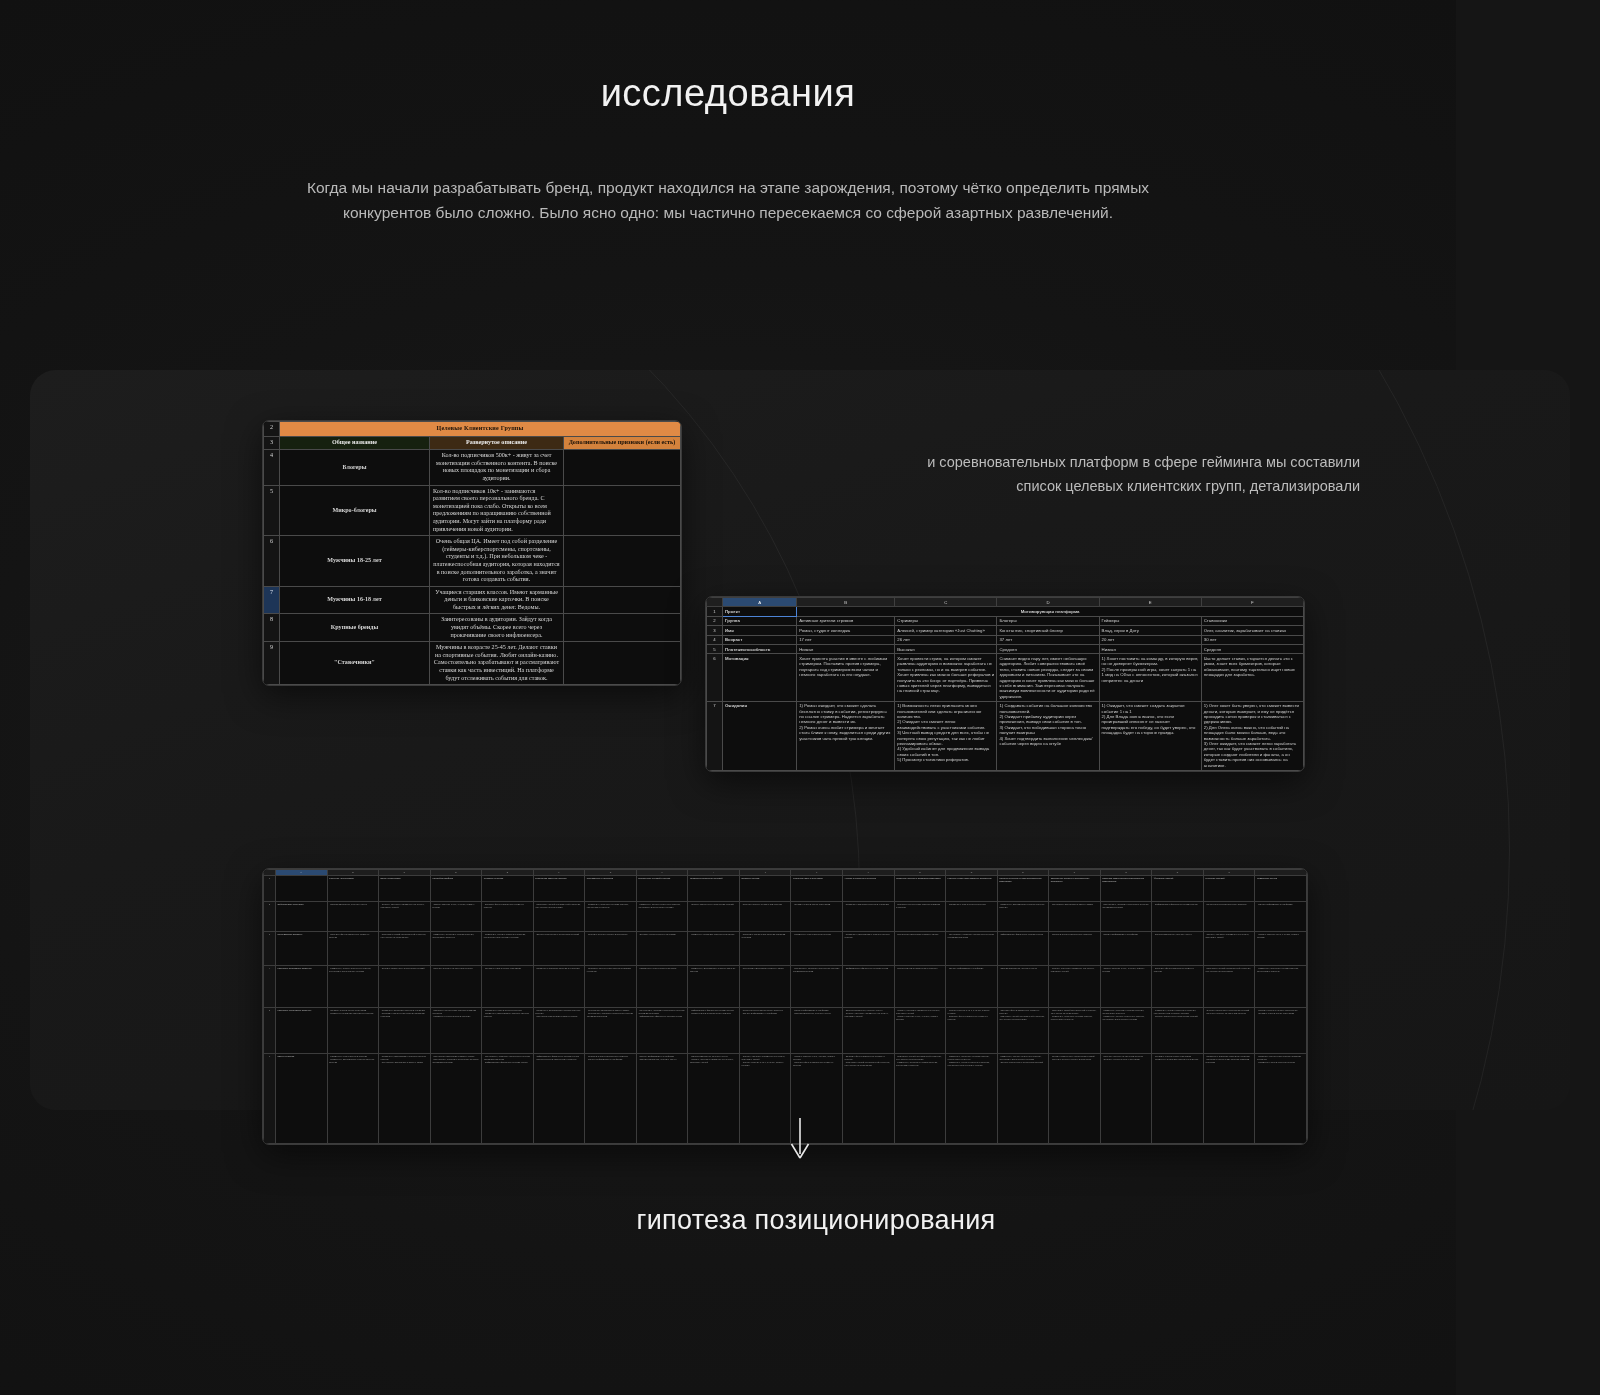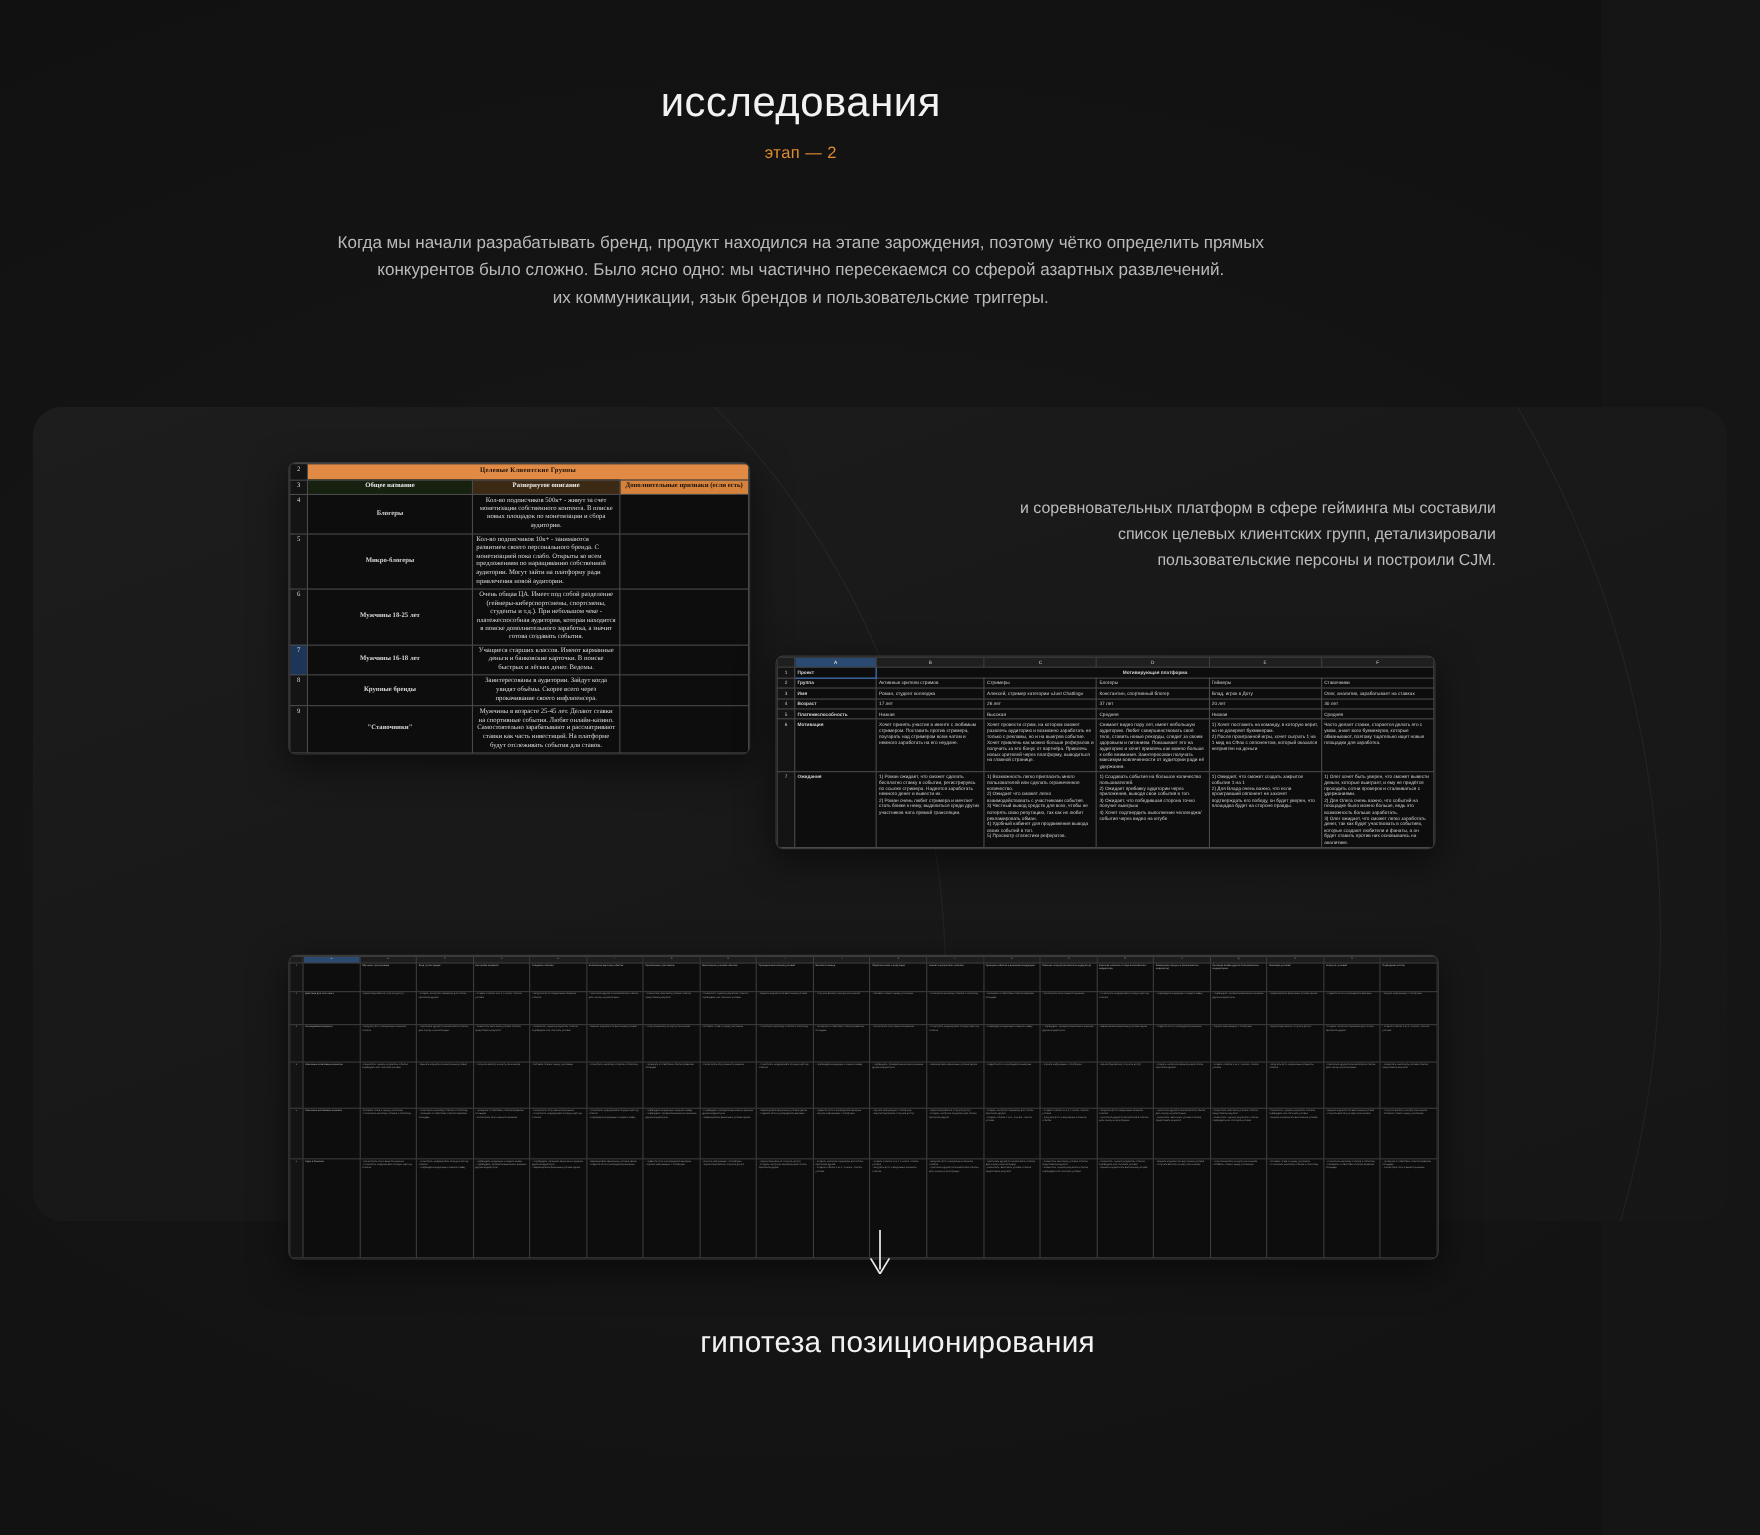--- a/index.html
+++ b/index.html
@@ -121,38 +121,35 @@
   .footer-text { margin-top: 28px; font-size: 15.5px; line-height: 26px; color: #b5b5b5; font-weight: 300; }
   .footer-text div { white-space: nowrap; }
 </style>
 </head>
 <body>
 
 <div class="page">
 
   <div class="hero">
     <div class="hero-title">исследования</div>
-    <div class="hero-sub">этап — 2</div>
   </div>
 
   <div class="intro">
     <div>Когда мы начали разрабатывать бренд, продукт находился на этапе зарождения, поэтому чётко определить прямых</div>
     <div>конкурентов было сложно. Было ясно одно: мы частично пересекаемся со сферой азартных развлечений.</div>
-    <div>их коммуникации, язык брендов и пользовательские триггеры.</div>
   </div>
 
   <div class="panel">
     <div class="arc arc1"></div>
     <div class="arc arc2"></div>
   </div>
 
   <div class="note">
     <div>и соревновательных платформ в сфере гейминга мы составили</div>
     <div>список целевых клиентских групп, детализировали</div>
-    <div>пользовательские персоны и построили CJM.</div>
   </div>
 
   <div class="sheet" id="sheet1">
     <table class="grid">
       <colgroup>
         <col style="width:16px">
           <col style="width:150px">
           <col style="width:134px">
           <col>
       </colgroup>

